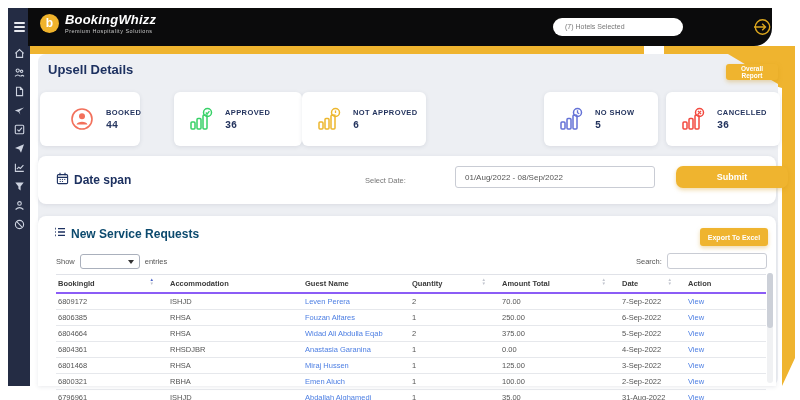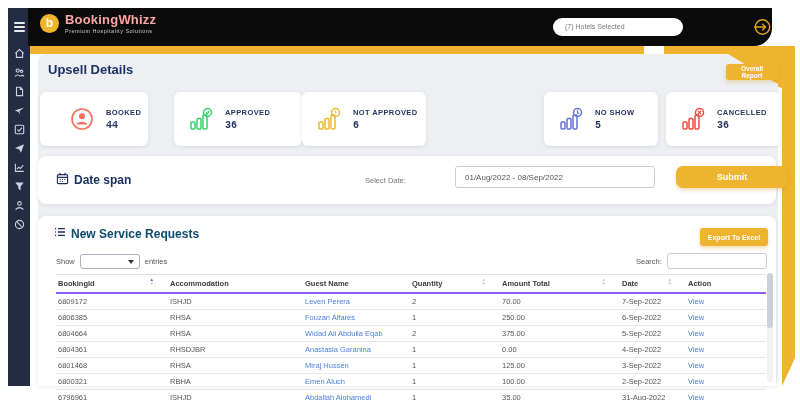--- a/index.html
+++ b/index.html
@@ -22,21 +22,21 @@
   .topbar {
     position:absolute; left:28px; top:8px; width:744px; height:38px;
     background:#0b0b0c; border-radius:0 0 18px 0;
   }
   .logo-wrap { position:absolute; left:12px; top:5px; display:flex; align-items:center; }
   .logo-circle {
     width:19px; height:19px; border-radius:50%; background:#f0b32c; color:#fff;
     font-size:12px; font-weight:bold; text-align:center; line-height:19px;
   }
   .brand-col { margin-left:6px; }
-  .brand-name { color:#fca5a5; font-size:13px; font-weight:bold; letter-spacing:.2px; line-height:14px; }
+  .brand-name { color:#ffffff; font-size:13px; font-weight:bold; letter-spacing:.2px; line-height:14px;font-style:italic; }
   .brand-tag { color:#c9c9c9; font-size:5.5px; letter-spacing:.5px; margin-top:1px; }
   .hotel-search {
     position:absolute; left:525px; top:10px; width:130px; height:18px;
     background:#ffffff; border-radius:9px; font-size:7px; color:#777;
     line-height:18px; padding-left:12px; cursor:pointer;
   }
   .go-icon { position:absolute; left:724px; top:9px; width:20px; height:20px; cursor:pointer; }
   
   .ribbon-svg { position:absolute; left:0; top:0; pointer-events:none; }
   
@@ -205,21 +205,21 @@
     <svg width="20" height="20" viewBox="0 0 20 20" fill="none" stroke="#dba61e" stroke-width="1.4">
         <circle cx="10.5" cy="10" r="7.2"></circle>
         <path d="M2 10 H13 M10.2 6.8 L13.5 10 L10.2 13.2"></path>
       </svg>
   </span>
 </div>
 
 <div class="page-title">Upsell Details</div>
 <button class="btn-yellow overall-report">Overall Report</button>
 
-<div class="card" style="left:40px; width:108px;padding-left:29px;">
+<div class="card" style="left:40px; width:100px;padding-left:29px;">
   <svg class="cicon" viewBox="0 0 26 26" fill="none">
       <circle class="st0" cx="13" cy="13" r="10" stroke-width="1.6"></circle>
       <circle cx="13" cy="10.3" r="3" fill="#f2705b"></circle>
       <path d="M7.5 18.5 C8.5 14.8 17.5 14.8 18.5 18.5" fill="#f2705b"></path>
     </svg>
   <div class="ctxt">
     <div class="clabel">BOOKED</div>
     <div class="cvalue">44</div>
   </div>
 </div>

